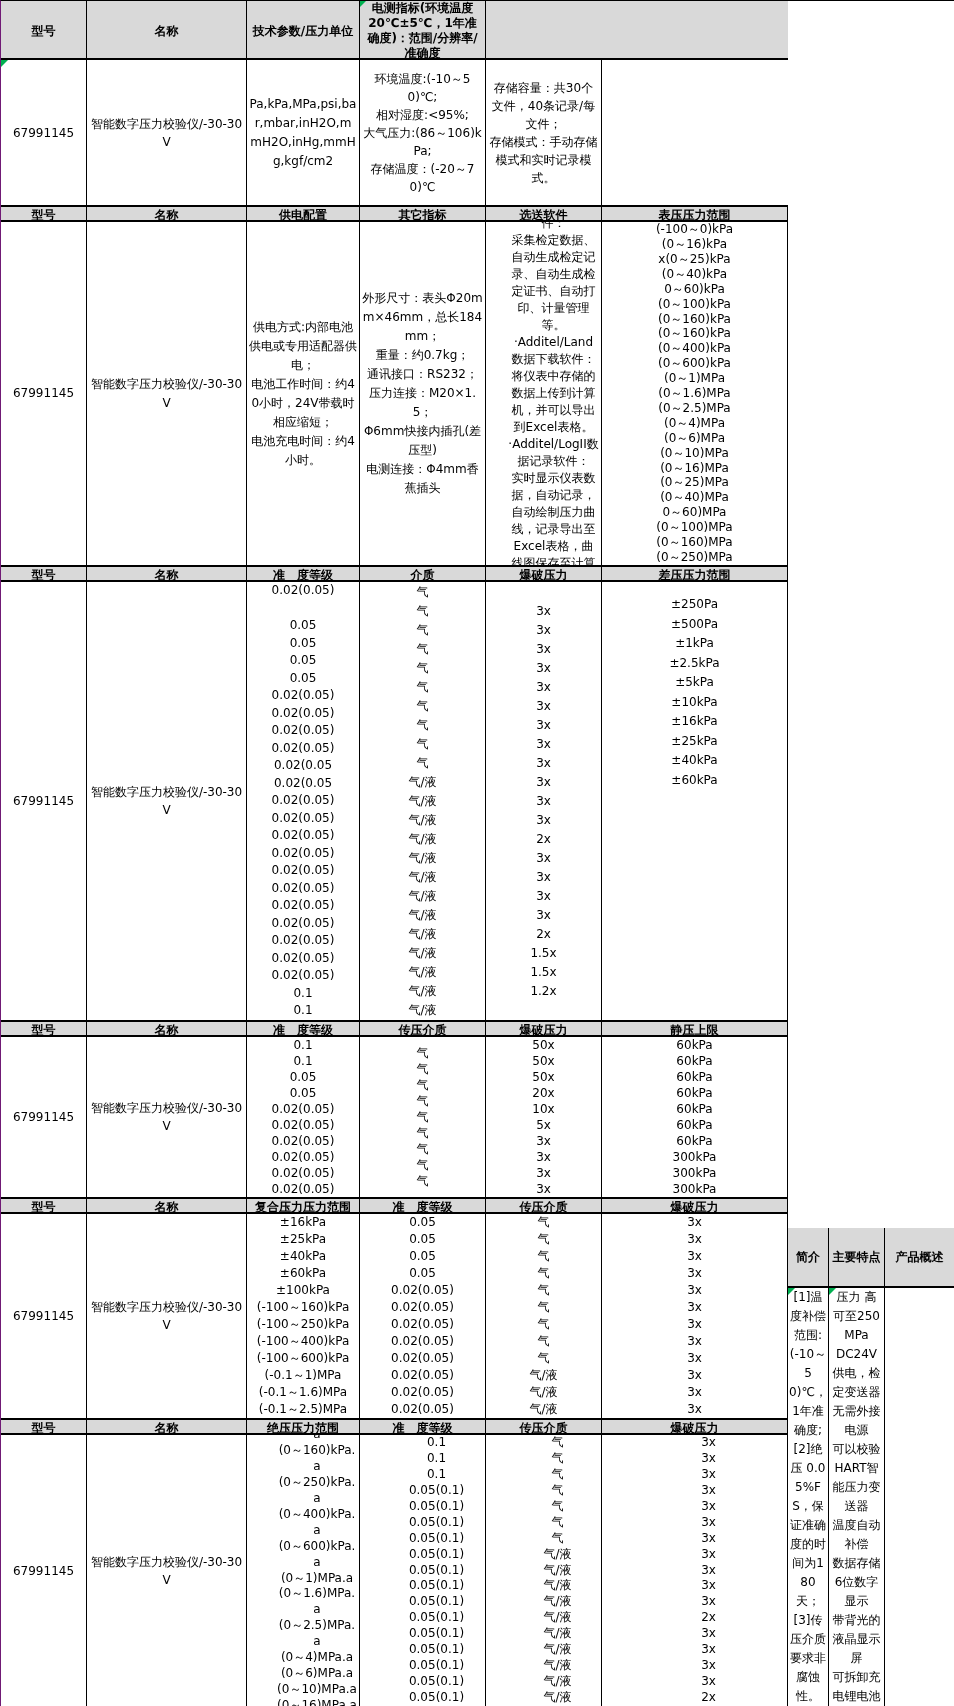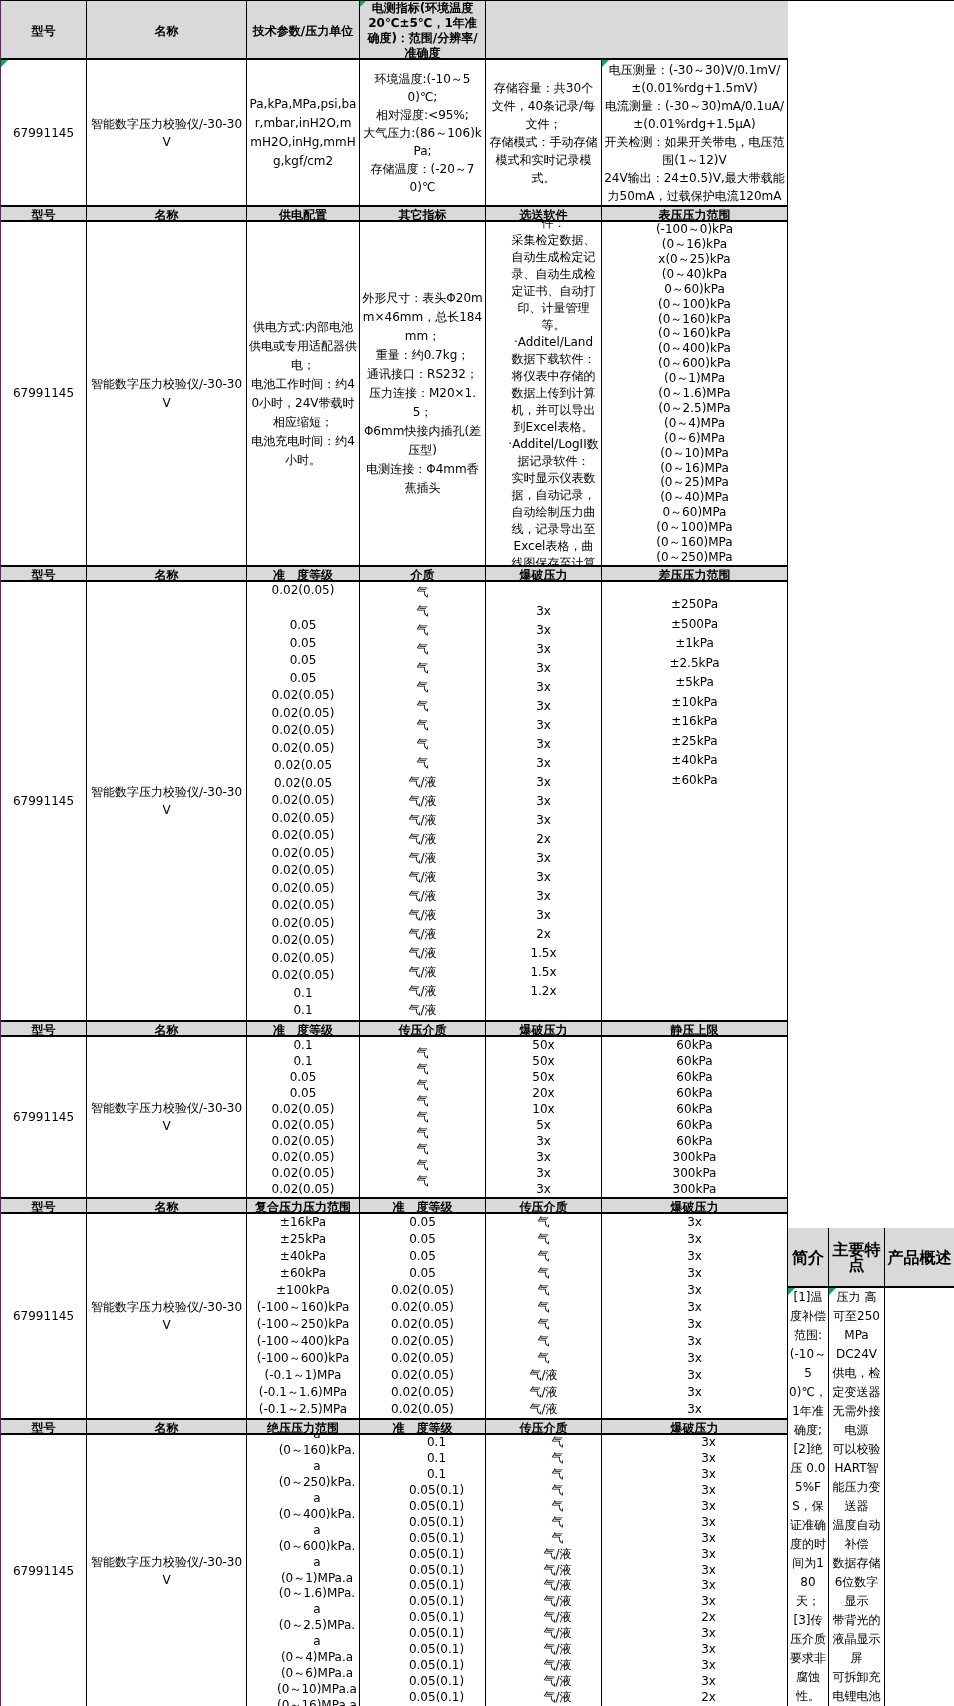--- a/index.html
+++ b/index.html
@@ -26,21 +26,21 @@
   .s2 .soft { line-height:17px;margin-left:20px; }
   .s2 .list { line-height:14.9px; }
   .s3 .acc { line-height:17.5px; }
   .s3 .list { line-height:19px; }
   .s3 .topcell { align-items:flex-start; }
   .s3 .topcell .ct { padding-top:12px; line-height:19.5px; }
   .s4 .list { line-height:16px; }
   .s5 .list { line-height:17px; }
   .s6 .list { line-height:15.9px;margin-left:28px; }
   .rh { height:60px; display:flex; background:#D9D9D9; border-bottom:2px solid #000; }
-  .rh > div { border-right:1px solid #000; display:flex; align-items:center; justify-content:center; text-align:center; font-weight:bold; font-size:16px; line-height:15px; position:relative; }
+  .rh > div { border-right:1px solid #000; display:flex; align-items:center; justify-content:center; text-align:center; font-weight:bold; font-size:12px; line-height:15px; position:relative; }
   .rb { flex:1; display:flex; }
   .rb > div { border-right:1px solid #000; display:flex; align-items:center; justify-content:center; text-align:center; font-size:12px; padding:0 2px; position:relative; }
   .rb .ct { line-height:19px; word-break:break-all; }
   .w1 { width:41px; } .w2 { width:56px; } .w3 { width:70px; }
   .gtri { position:absolute; top:0; left:0; width:0; height:0; border-top:7px solid #00B050; border-right:7px solid transparent; }
 </style>
 </head>
 <body>
 
 <div class="sheet">
@@ -69,27 +69,20 @@
         </div>
       <div>
           <span class="ct">环境温度:(-10～50)℃;
 相对湿度:&lt;95%;
 大气压力:(86～106)kPa;
 存储温度：(-20～70)℃</span>
         </div>
       <div>
           <span class="ct">存储容量：共30个文件，40条记录/每文件；
 存储模式：手动存储模式和实时记录模式。</span>
-        </div>
-      <div>
-          <span class="gtri"></span>
-          <span class="ct">电压测量：(-30～30)V/0.1mV/±(0.01%rdg+1.5mV)
-电流测量：(-30～30)mA/0.1uA/±(0.01%rdg+1.5μA)
-开关检测：如果开关带电，电压范围(1～12)V
-24V输出：24±0.5)V,最大带载能力50mA，过载保护电流120mA</span>
         </div>
     </div>
 
     <div class="hrow hs">
       <div>型号</div>
       <div>名称</div>
       <div>供电配置</div>
       <div>其它指标</div>
       <div>选送软件</div>
       <div>表压压力范围</div>

